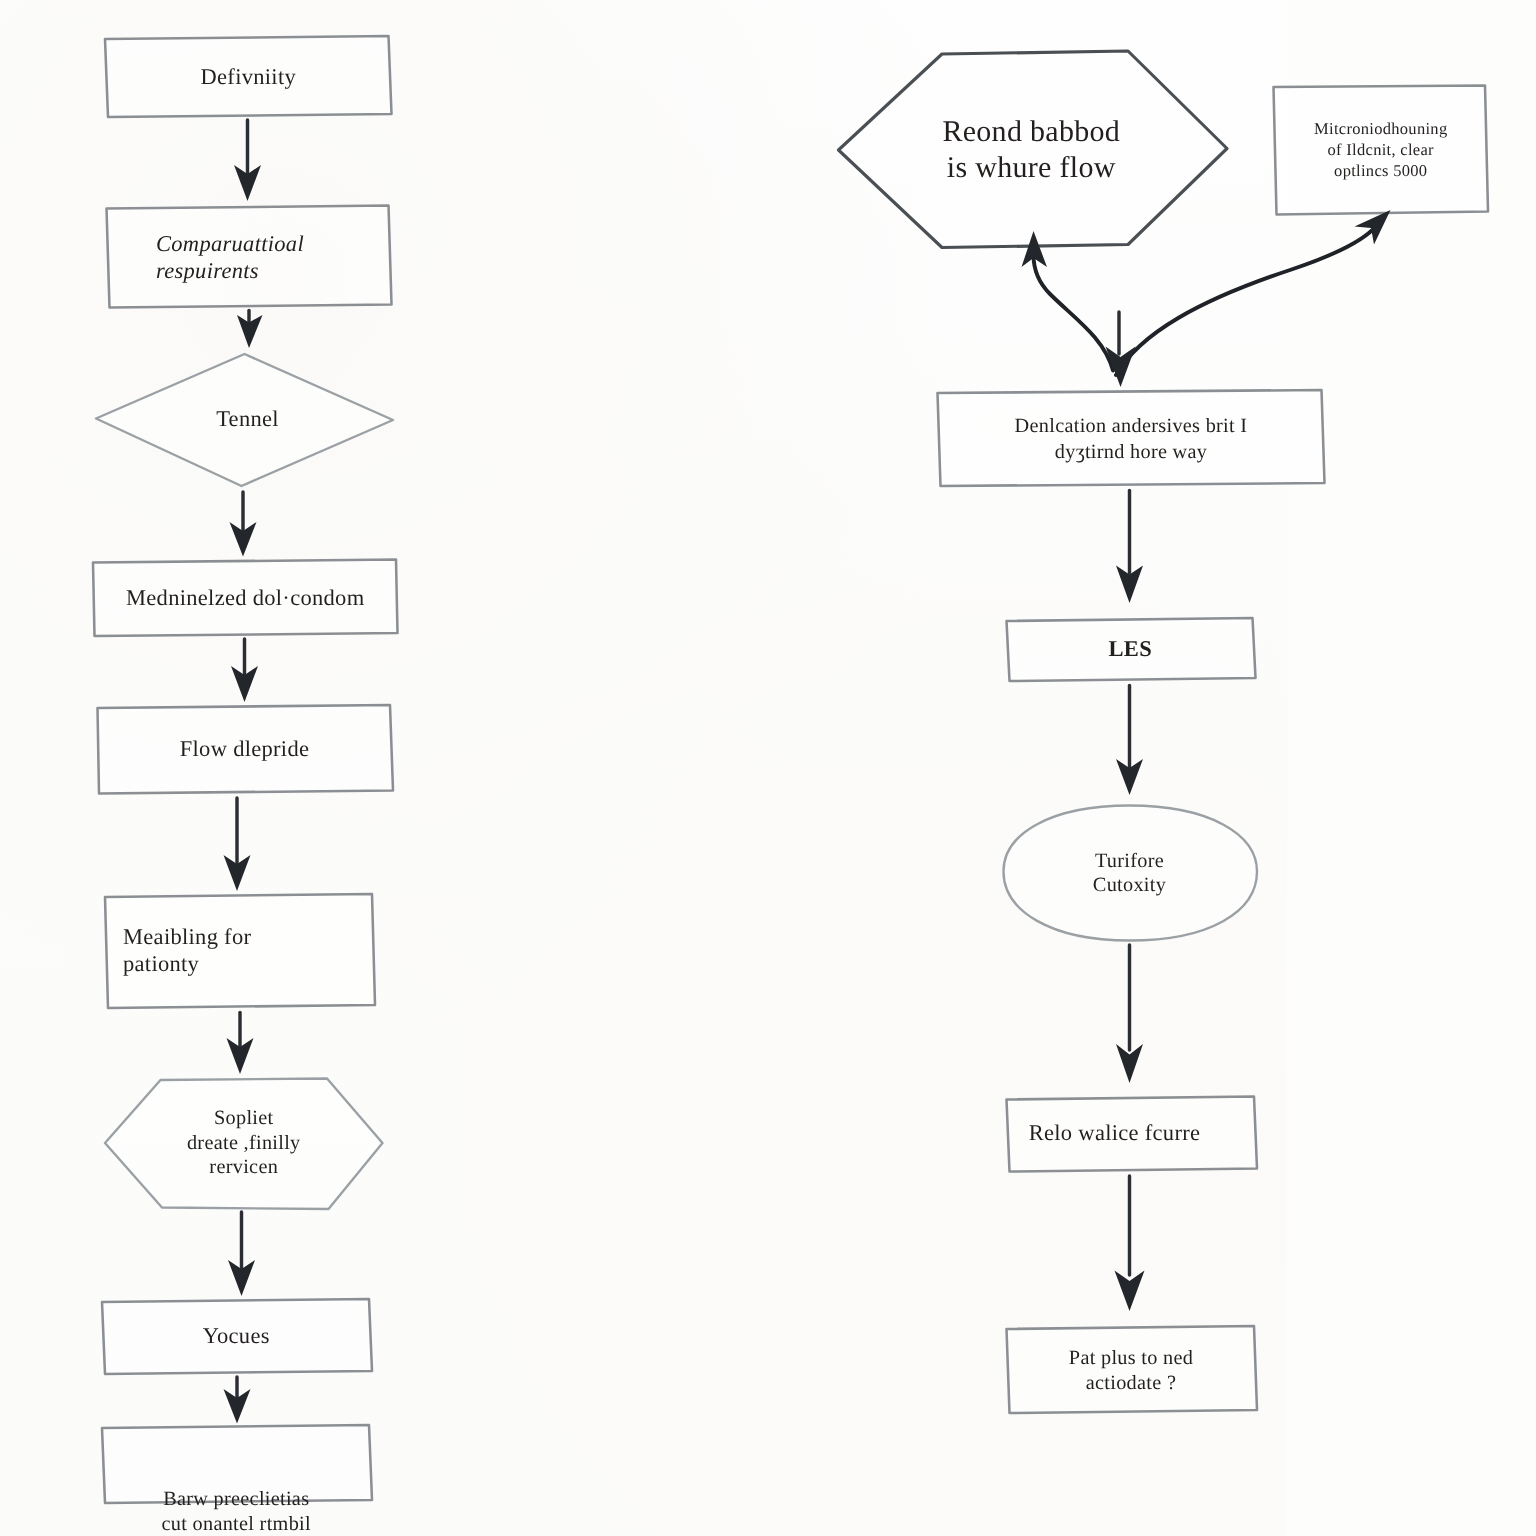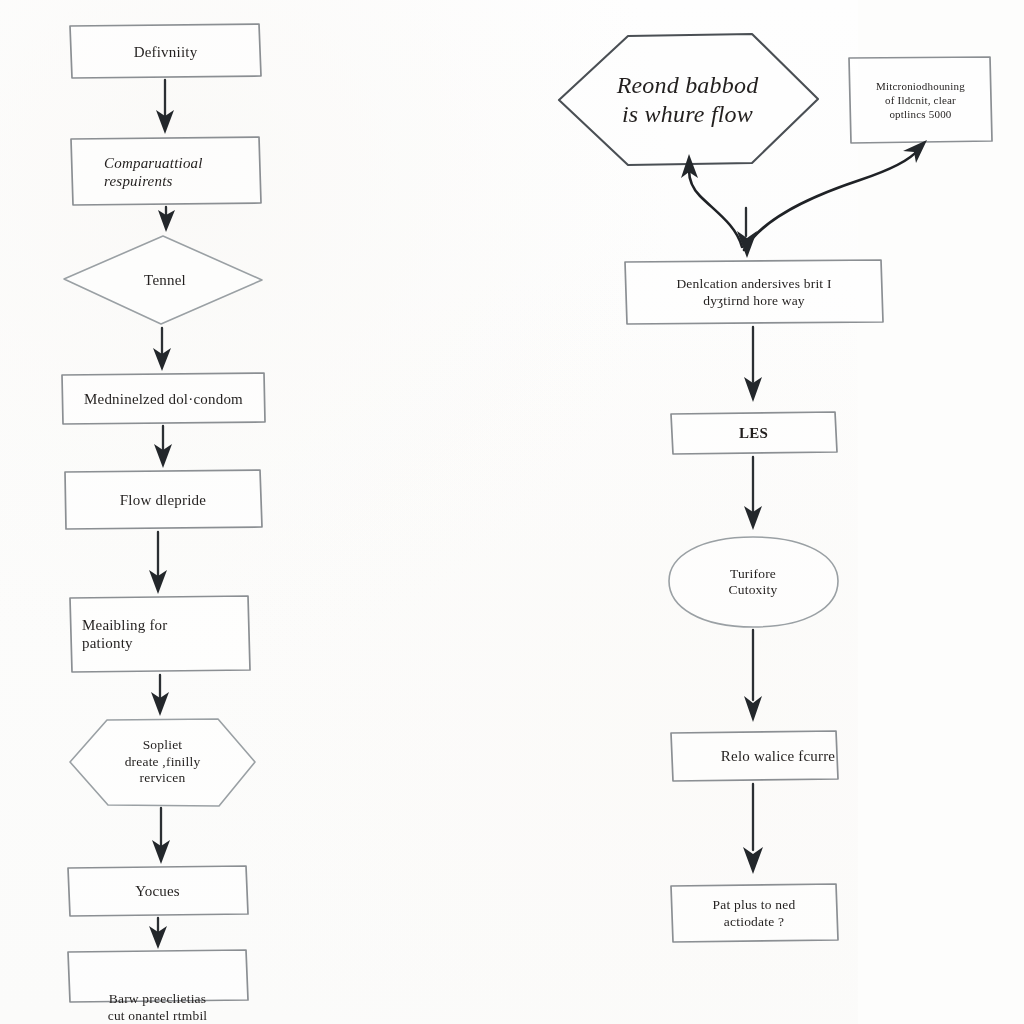--- a/index.html
+++ b/index.html
@@ -44,21 +44,21 @@
     justify-content: center;
     text-align: center;
     color: #221f1e;
     line-height: 1.22;
     letter-spacing: 0.2px;
     pointer-events: none;
     white-space: pre-line;
   }
   .lbl-sm { font-size: 13.5px; }
   .lbl-md { font-size: 15px; }
-  .lbl-lg { font-size: 24px; font-style: italic; }
+  .lbl-lg { font-size: 20px; }
   .lbl-italic { font-style: italic; font-size: 15px; margin-left: 22px; }
   .lbl-note { font-size: 11px; line-height: 1.3; }
   .shape-stroke {
     fill: #ffffff;
     fill-opacity: 0.55;
     stroke: #8b8f93;
     stroke-width: 1.7;
     stroke-linejoin: round;
     stroke-linecap: round;
   }
@@ -231,18 +231,18 @@
 optlincs 5000</div>
 
   <div class="node-label lbl-sm" style="left:628px; top:263px; width:252px; height:59px;">Denlcation andersives brit I
 dyʒtirnd hore way</div>
 
   <div class="node-label lbl-md" style="left:671px; top:414px; width:165px; height:39px;font-weight:bold;">LES</div>
 
   <div class="node-label lbl-sm" style="left:678px; top:540px; width:150px; height:84px;">Turifore
 Cutoxity</div>
 
-  <div class="node-label lbl-md" style="left:671px; top:733px; width:166px; height:47px;padding-left:24px;">Relo walice fcurre</div>
+  <div class="node-label lbl-md" style="left:636px; top:733px; width:166px; height:47px;padding-left:24px;">Relo walice fcurre</div>
 
   <div class="node-label lbl-sm" style="left:671px; top:886px; width:166px; height:55px;">Pat plus to ned
 actiodate ?</div>
 
 </div>
 
 </body></html>

